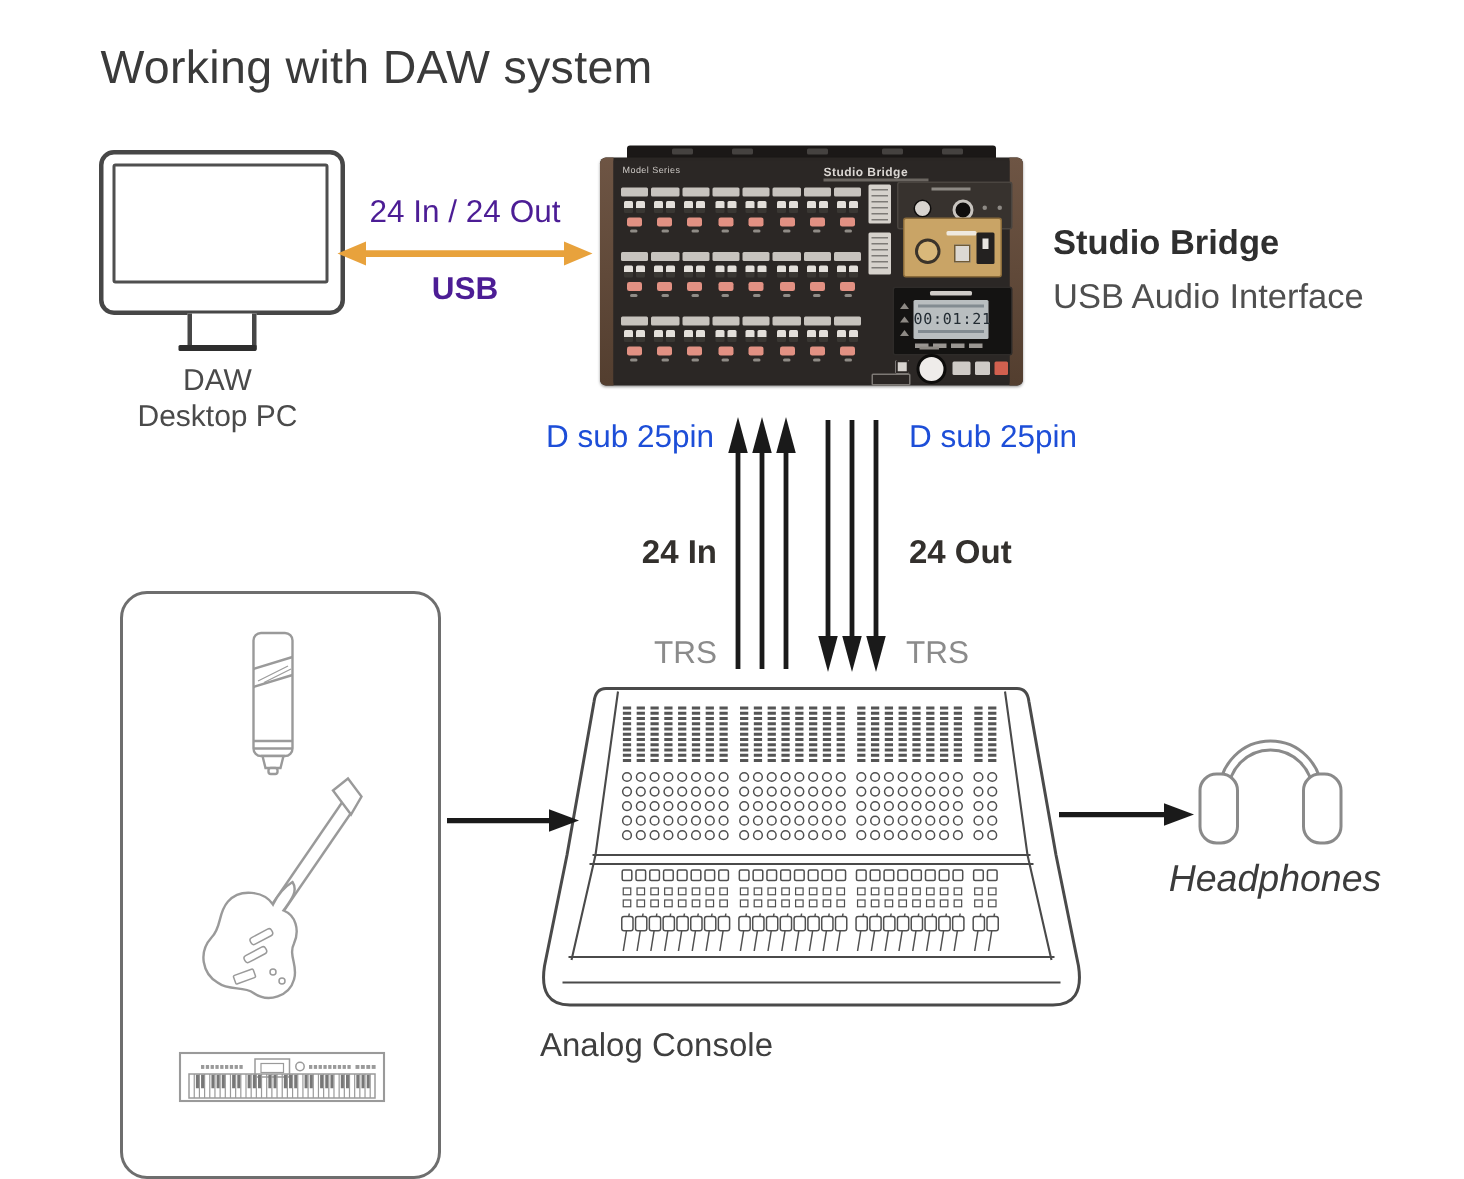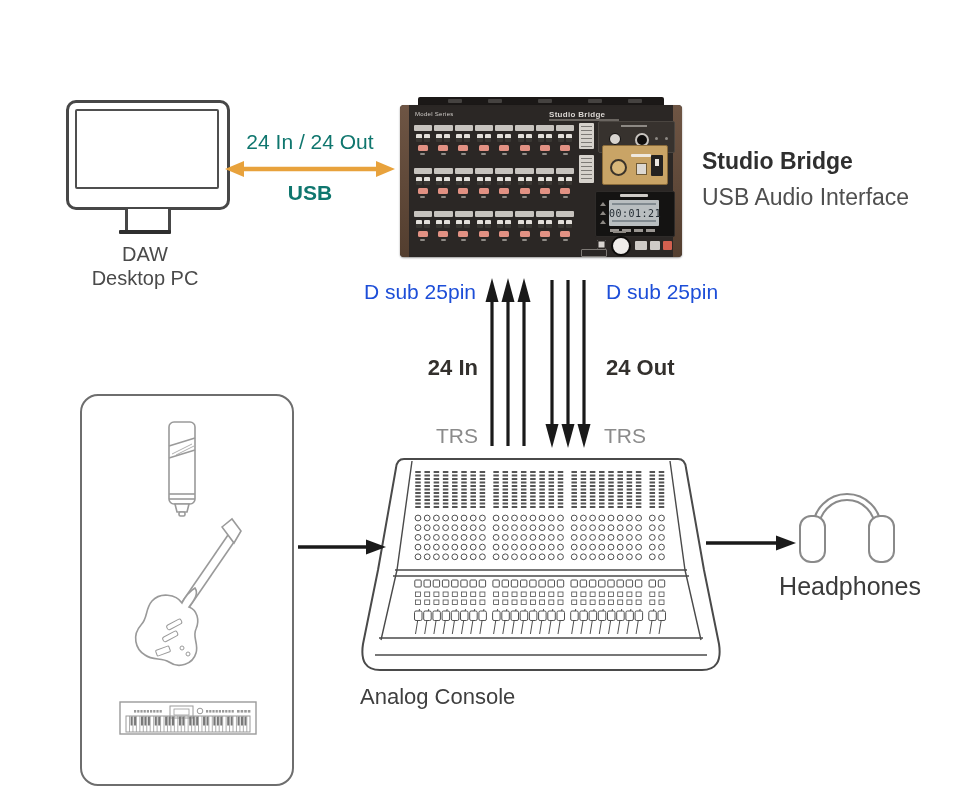--- a/index.html
+++ b/index.html
@@ -1,20 +1,20 @@
 <!DOCTYPE html>
 <html><head>
 <meta charset="utf-8">
 <style>
   html,body{margin:0;padding:0;background:#ffffff;}
   #canvas{position:relative;width:976px;height:786px;background:#ffffff;overflow:hidden;
           font-family:"Liberation Sans",sans-serif;}
   .abs{position:absolute;}
   .t-title{font-size:31px;color:#3a3a3a;font-weight:400;letter-spacing:0.2px;}
-  .t-dark{color:#0f766e;}
+  .t-dark{color:#4c1d95;}
   .t-gray{color:#1d4ed8;}
   .t-light{color:#8b8b8b;}
   .fs21{font-size:21px;}
   .fs22{font-size:22px;}
   .center{text-align:center;}
   .right{text-align:right;}
 
   
   .pc-body{left:66px;top:100px;width:158px;height:104px;border:3px solid #474747;border-radius:10px;background:#fff;}
   .pc-screen{left:6px;top:6px;width:140px;height:76px;border:2px solid #4f4f4f;border-radius:2px;background:#fff;}
@@ -80,20 +80,21 @@
   
   .inst-box{left:80px;top:394px;width:210px;height:388px;border:2px solid #6e6e6e;border-radius:18px;background:#fff;}
 
   svg{display:block;}
 </style>
 </head>
 <body>
 
 <div id="canvas">
 
+  <div class="abs t-title" style="left:67px;top:27px;">Working with DAW system</div>
 
   <div class="abs pc-body">
     <div class="abs pc-screen"></div>
   </div>
   <div class="abs pc-stand"></div>
   <div class="abs pc-base"></div>
   <div class="abs pc-label center" style="top:267px;">Desktop PC</div>
   <div class="abs pc-label center" style="top:243px;">DAW</div>
 
   <div class="abs t-dark fs21 center" style="left:222px;top:130px;width:176px;">24 In / 24 Out</div>
@@ -1139,15 +1140,15 @@
   </svg>
 
   <svg class="abs" style="left:798px;top:482px;" width="100" height="90">
     <g fill="none" stroke="#8a8a8a" stroke-width="2">
       <path d="M 15 46 A 34 34 0 0 1 83 46"></path>
       <path d="M 21 46 A 28 28 0 0 1 77 46"></path>
       <rect x="2" y="34" width="25" height="46" rx="11" fill="#ffffff"></rect>
       <rect x="71" y="34" width="25" height="46" rx="11" fill="#ffffff"></rect>
     </g>
   </svg>
-  <div class="abs center" style="left:752px;top:572px;width:196px;font-size:25px;color:#3b3b3b;">Headphones</div>
+  <div class="abs center" style="left:752px;top:572px;width:196px;font-size:25px;color:#3b3b3b;font-style:italic;">Headphones</div>
 
 </div>
 
 </body></html>

